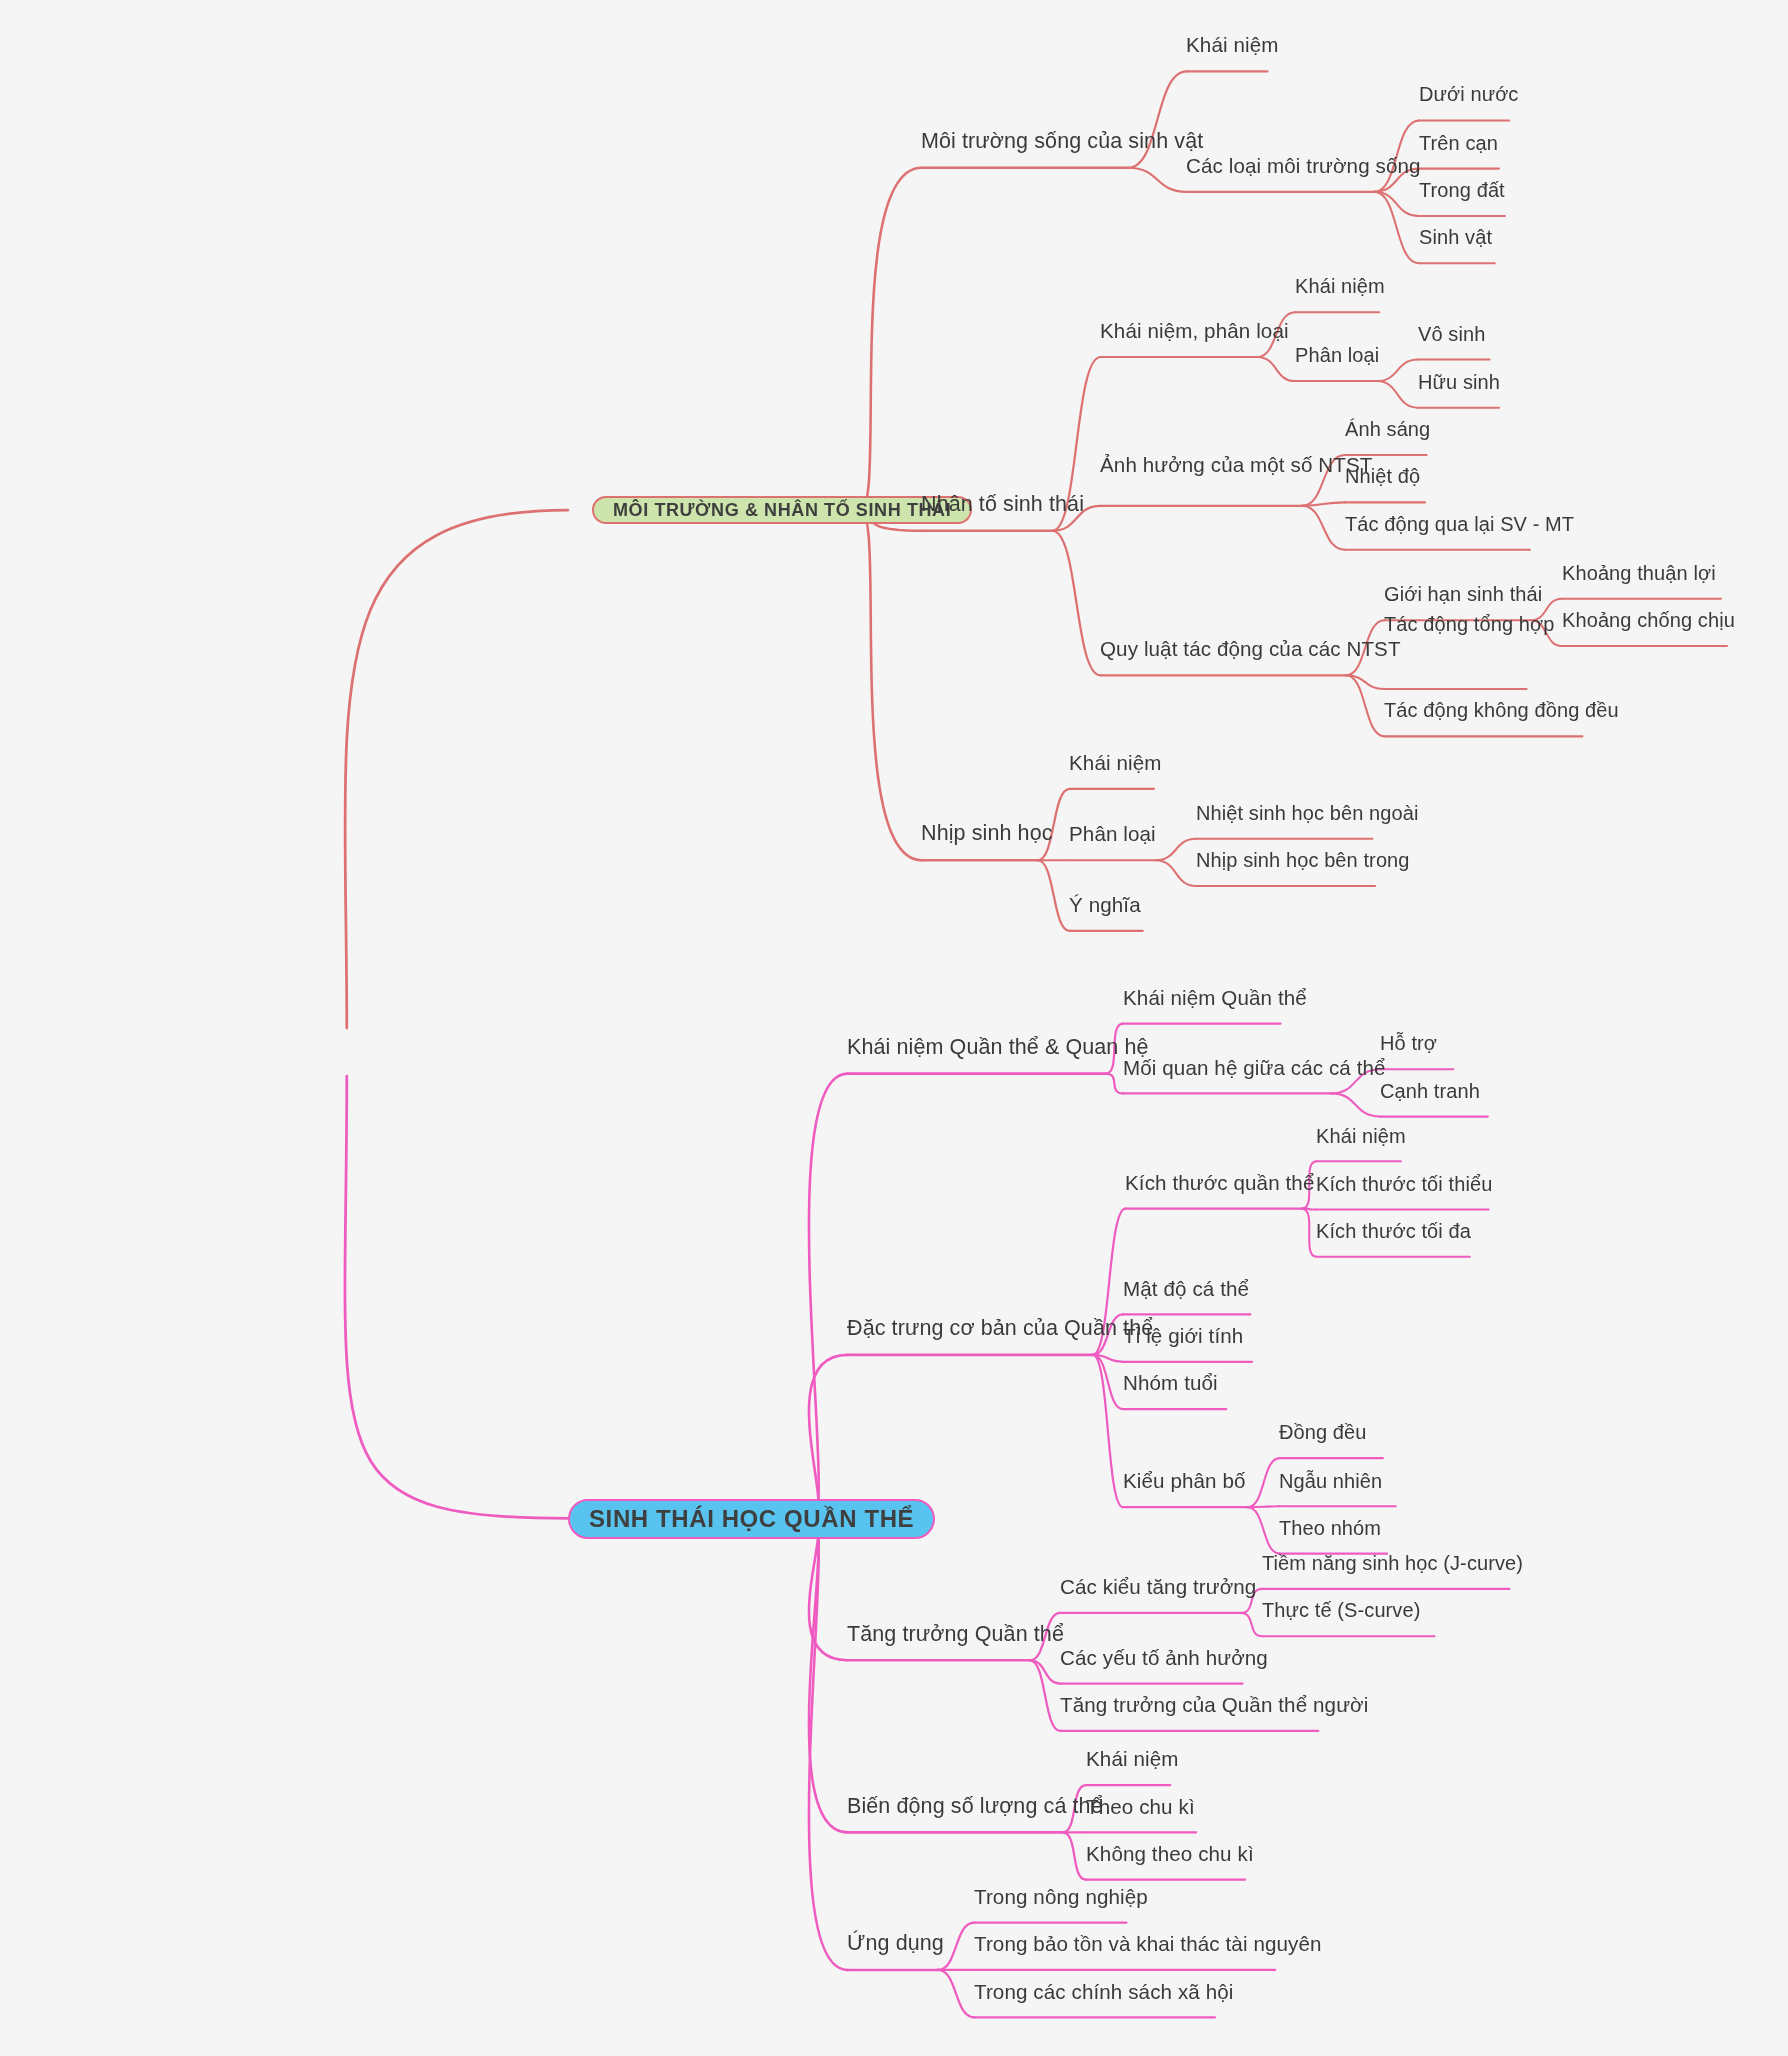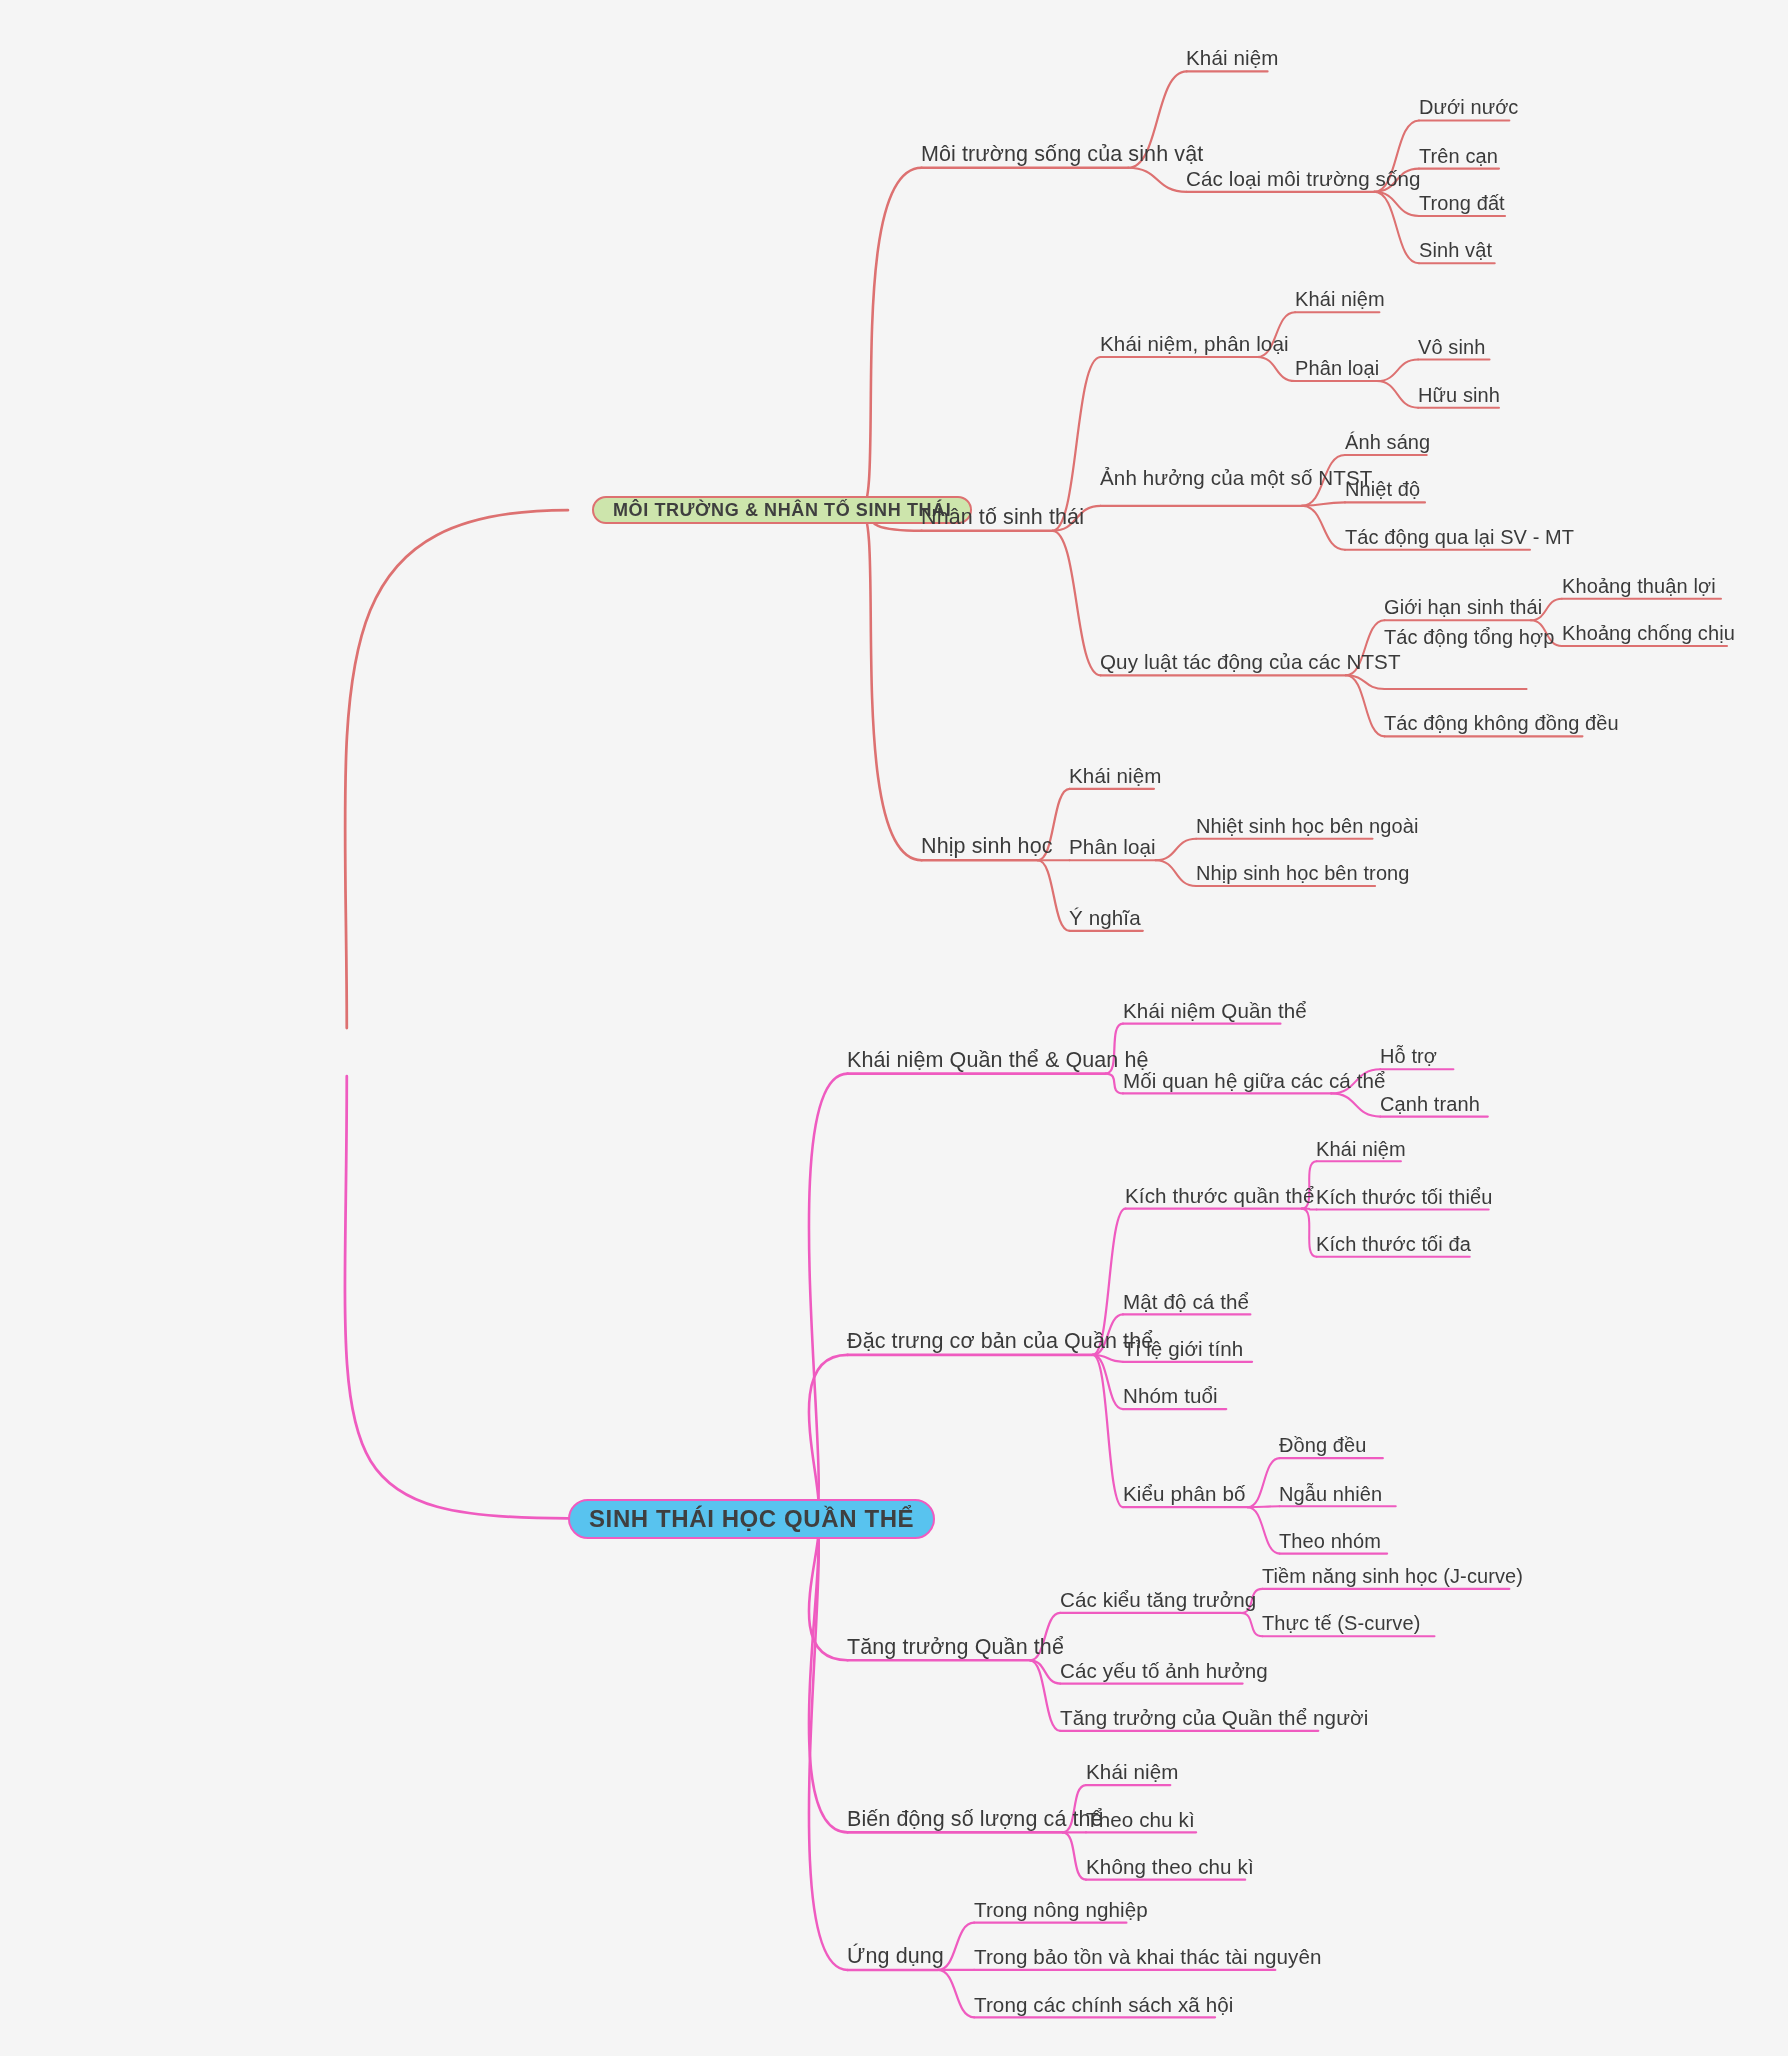--- a/index.html
+++ b/index.html
@@ -23,21 +23,21 @@
     pointer-events: none;
   }
   .node {
     position: absolute;
     white-space: nowrap;
     transform: translateY(-100%);
     color: #3a3a3a;
     font-size: 21.5px;
     line-height: 1.15;
     letter-spacing: 0.1px;
-    padding-bottom: 1px;
+    padding-bottom: 14px;
   }
   .node.lvl2 { font-size: 21.5px; }
   .node.lvl3 { font-size: 20.6px; }
   .node.lvl4 { font-size: 20px; }
 
   .pill {
     position: absolute;
     white-space: nowrap;
     transform: translateY(-50%);
     border-radius: 860px;

